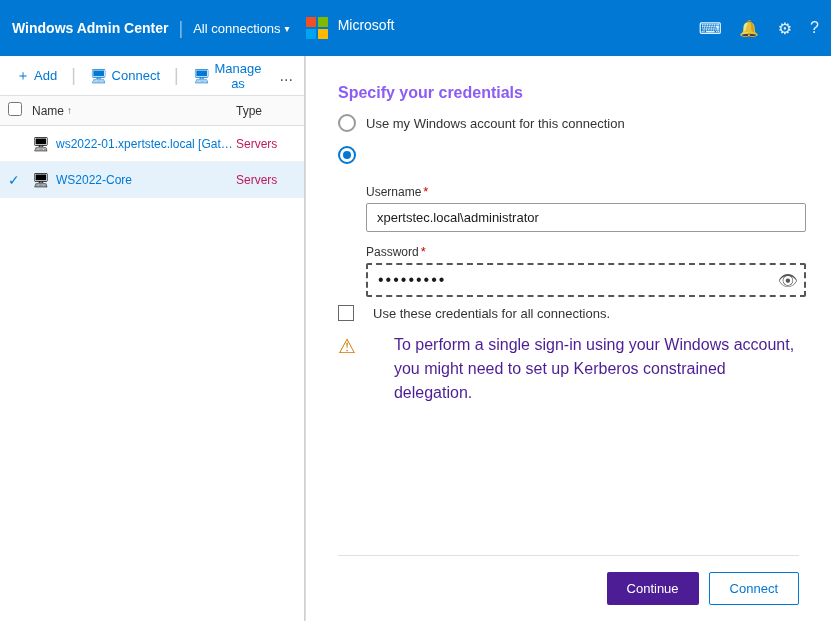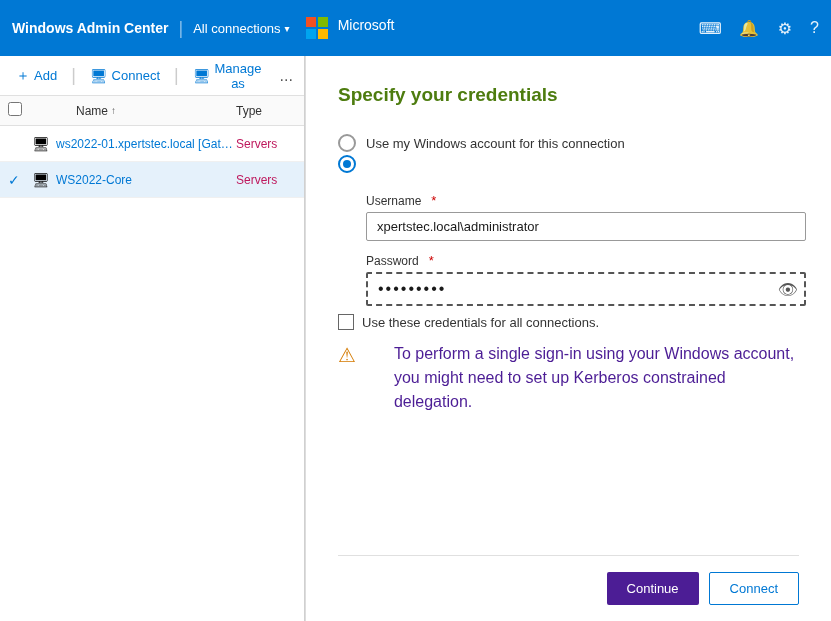--- a/index.html
+++ b/index.html
@@ -113,21 +113,21 @@
       display: flex;
       align-items: center;
       padding: 4px 8px;
       border-bottom: 1px solid #e0e0e0;
       background: #fafafa;
       font-size: 12px;
       color: #333;
       height: 30px;
     }
     .col-check { width: 24px; flex-shrink: 0; }
-    .col-name { flex: 1; display: flex; align-items: center; gap: 3px; margin-left: 44px; }
+    .col-name { flex: 1; display: flex; align-items: center; gap: 3px; }
     .col-type { width: 60px; flex-shrink: 0; }
     .sort-arrow { font-size: 10px; color: #555; }
 
     
     .table-body { flex: 1; overflow-y: auto; }
     .table-row {
       display: flex;
       align-items: center;
       padding: 6px 8px;
       border-bottom: 1px solid #f0f0f0;
@@ -146,34 +146,34 @@
       flex: 1;
       background: white;
       padding: 28px 32px;
       display: flex;
       flex-direction: column;
       border-left: 1px solid #ddd;
       overflow-y: auto;
     }
 
     .dialog-title {
-      font-size: 19px;
+      font-size: 16px;
       font-weight: 600;
-      color: #4d7c0f;
-      margin-bottom: 28px;
+      color: #8b5cf6;
+      margin-bottom: 12px;
     }
 
     .dialog-desc {
       font-size: 13px;
       color: #333;
       margin-bottom: 20px;
       line-height: 1.5;
     }
 
-    .radio-group { display: flex; flex-direction: column; gap: 3px; margin-bottom: 20px; }
+    .radio-group { display: flex; flex-direction: column; gap: 14px; margin-bottom: 20px; }
 
     .radio-option {
       display: flex;
       align-items: center;
       gap: 10px;
       cursor: pointer;
     }
     .radio-input {
       width: 18px; height: 18px;
       border-radius: 50%;
@@ -190,21 +190,21 @@
     .radio-dot {
       width: 8px; height: 8px;
       border-radius: 50%;
       background: #0078d4;
     }
     .radio-label { font-size: 13px; color: #333; }
 
     .form-section { margin-left: 28px; display: flex; flex-direction: column; gap: 12px; }
 
     .form-field { display: flex; flex-direction: column; gap: 4px; }
-    .field-label { font-size: 12px; color: #333; display: flex; align-items: center; gap: 10px; }
+    .field-label { font-size: 12px; color: #333; display: flex; align-items: center; gap: 2px; }
     .required-star { color: #c00; font-size: 13px; }
 
     .text-input {
       border: 1px solid #999;
       border-radius: 2px;
       padding: 6px 10px;
       font-size: 13px;
       color: #1a1a1a;
       width: 440px;
       outline: none;
@@ -235,21 +235,21 @@
       border: none;
       cursor: pointer;
       color: #555;
       font-size: 16px;
       padding: 0;
     }
 
     .checkbox-row {
       display: flex;
       align-items: center;
-      gap: 8px;
+      gap: 19px;
       margin: 8px 0 12px 0;
     }
     .checkbox-box {
       width: 16px; height: 16px;
       border: 1px solid #666;
       background: white;
       flex-shrink: 0;
       cursor: pointer;
     }
     .checkbox-label { font-size: 13px; color: #333; }

